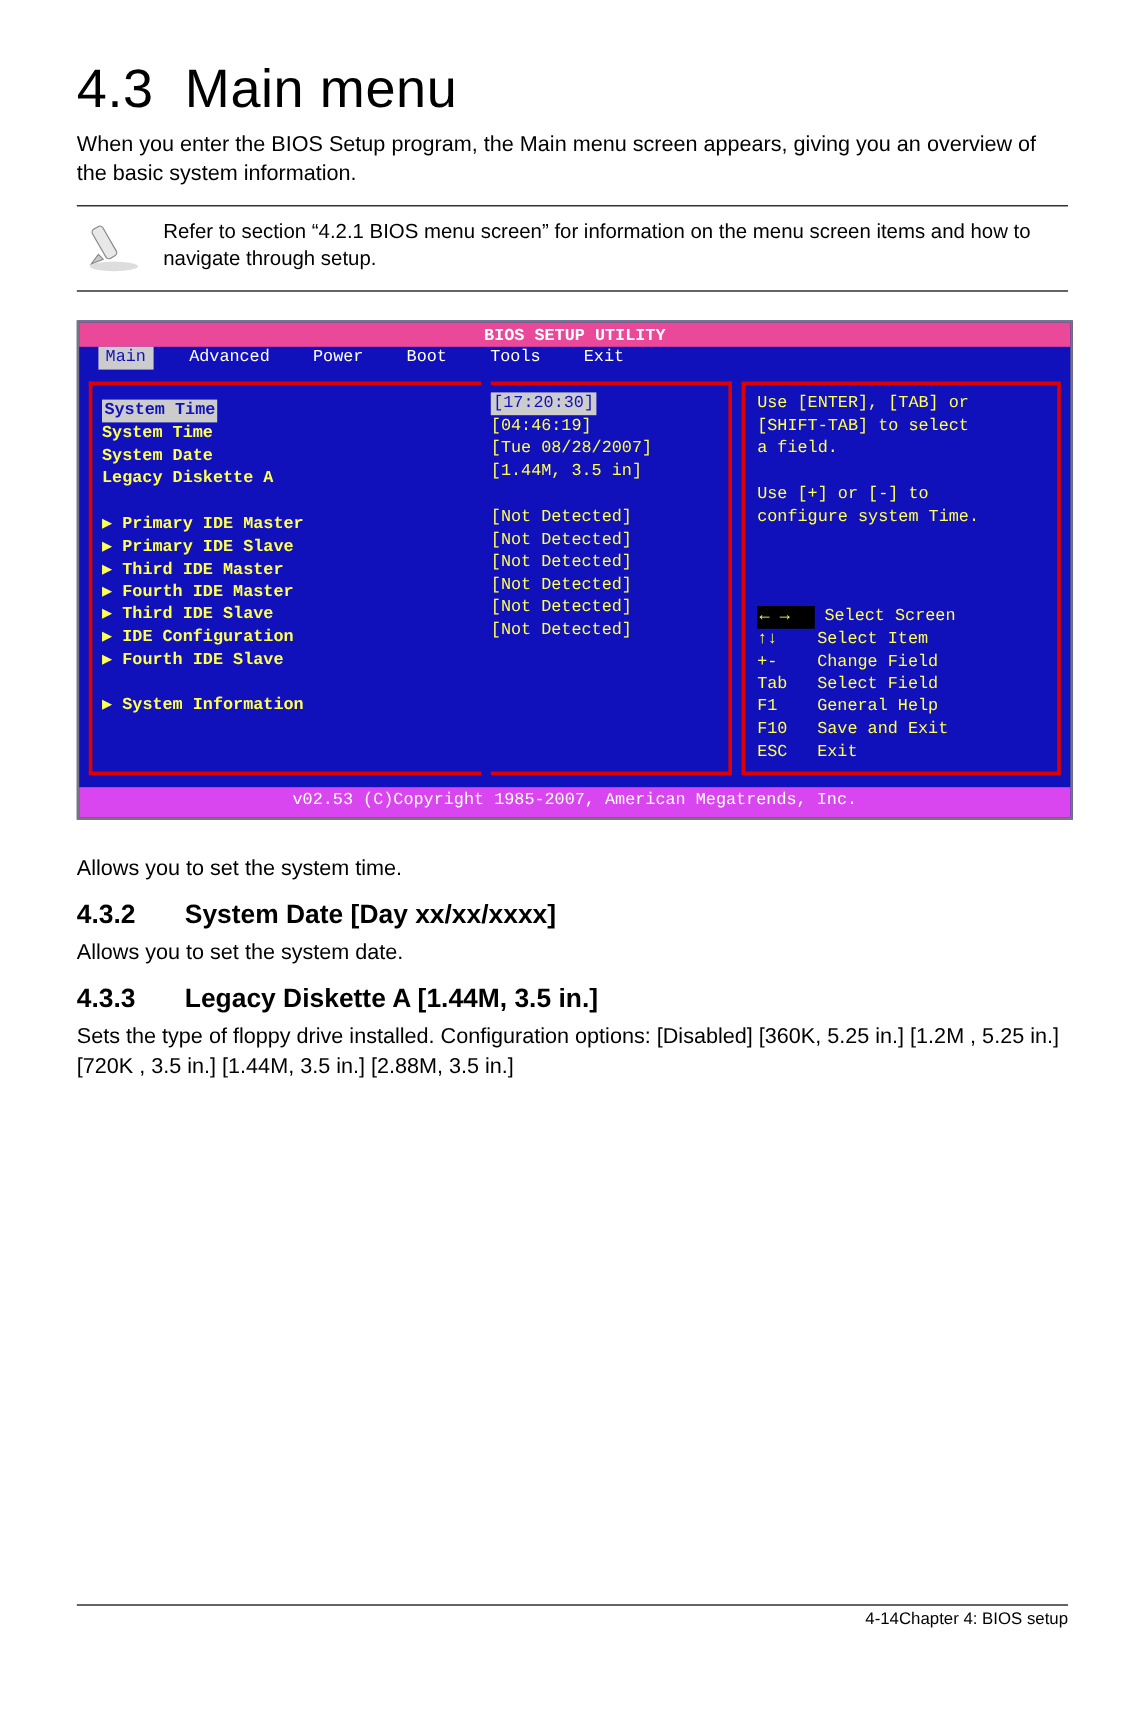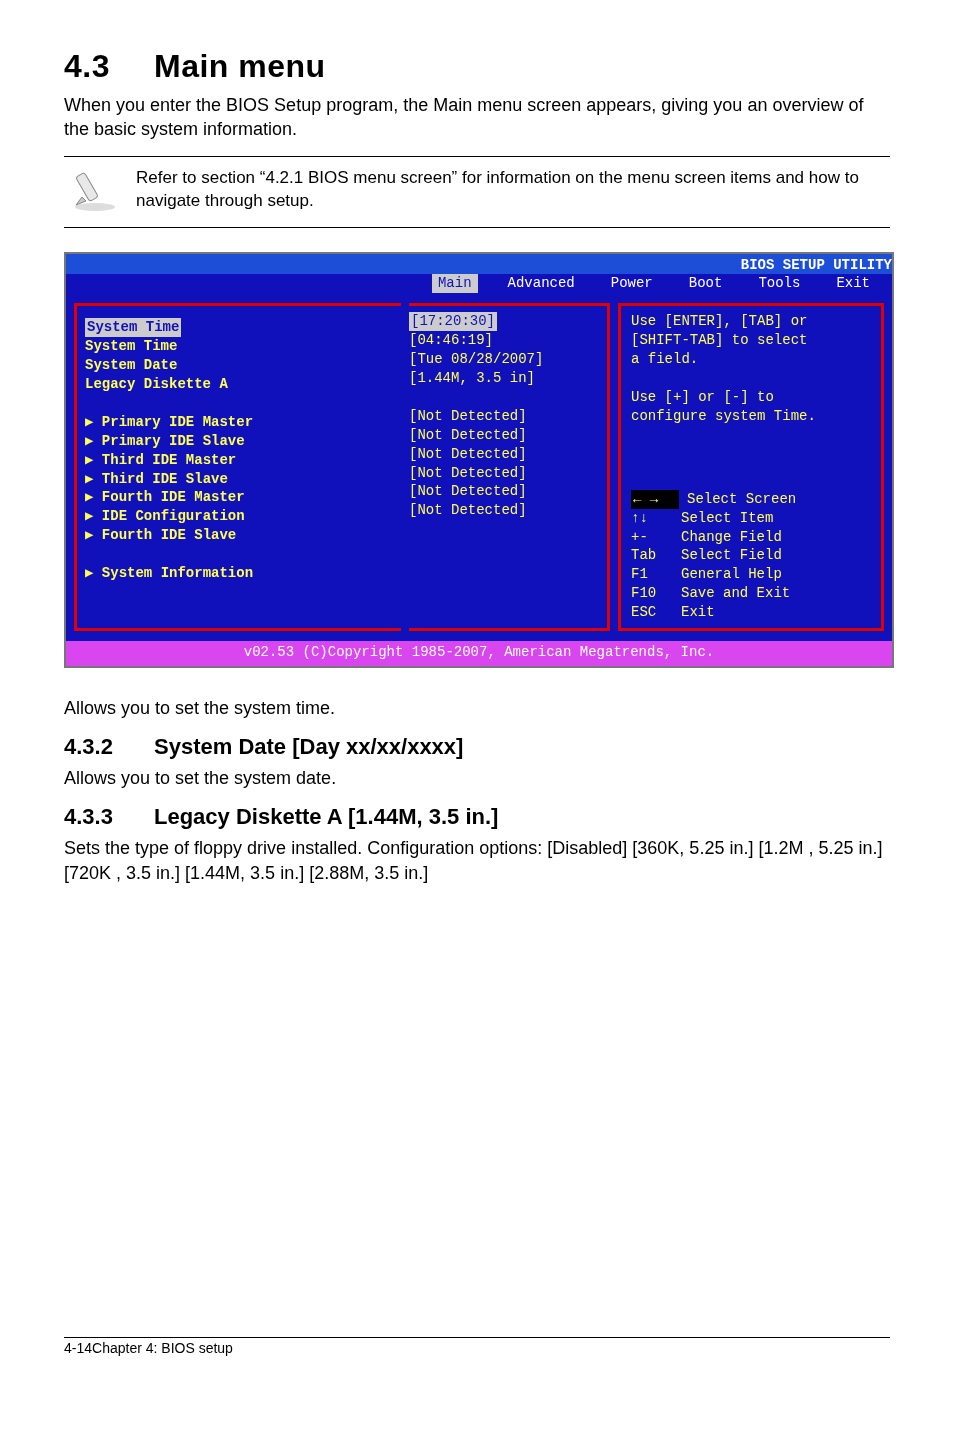--- a/index.html
+++ b/index.html
@@ -10,22 +10,22 @@
     color: #000;
     width: 954px;
   }
   .page {
     padding: 48px 64px 48px 64px;
     box-sizing: border-box;
     min-height: 1380px;
     position: relative;
   }
   .h-main {
-    font-size: 32px;
-    font-weight: bold;
+    font-size: 45px;
+    font-weight: normal;
     margin: 0 0 8px 0;
     letter-spacing: 0.5px;
   }
   .h-main .num { display:inline-block; width: 90px; }
   .body-text {
     font-size: 18px;
     line-height: 1.35;
     margin: 0 0 14px 0;
   }
   .note-wrap {
@@ -50,32 +50,31 @@
     margin: 0 auto 28px auto;
     background: #1111bb;
     font-family: "Courier New", monospace;
     font-size: 14px;
     color: #ffff55;
     line-height: 1.35;
     border: 2px solid #777;
     box-sizing: border-box;
   }
   .bios-title {
-    background: #1d4ed8;
+    background: #ec4899;
     color: #ffffff;
-    text-align: right;
+    text-align: center;
     font-weight: bold;
     padding: 2px 0 0 0;
   }
   .bios-menu {
     display: flex;
     gap: 24px;
     padding: 0 16px 4px 16px;
     color: #ffffff;
-    justify-content: flex-end;
   }
   .bios-menu .tab {
     padding: 0 6px;
   }
   .bios-menu .tab.active {
     background: #cccccc;
     color: #1111bb;
   }
   .bios-body {
     display: flex;
@@ -142,21 +141,21 @@
   .h-sub .snum { display:inline-block; width: 90px; }
 
   .page-footer {
     position: absolute;
     bottom: 24px;
     left: 64px;
     right: 64px;
     border-top: 1px solid #000;
     font-size: 14px;
     display: flex;
-    justify-content: flex-start;
+    justify-content: flex-end;
     padding-top: 2px;
   }
 </style>
 </head>
 <body>
 
 <div class="page">
 
   <h1 class="h-main">
     <span class="num">4.3</span><span>Main menu</span>
@@ -189,22 +188,22 @@
     <div class="bios-body">
       <div class="bios-left">
         <div class="bios-row"><span class="sel-row">System Time</span></div>
         <div class="bios-row">System Time</div>
         <div class="bios-row">System Date</div>
         <div class="bios-row">Legacy Diskette A</div>
         <div class="bios-row">&nbsp;</div>
         <div class="bios-row"><span class="arrow">▶ </span><span>Primary IDE Master</span></div>
         <div class="bios-row"><span class="arrow">▶ </span><span>Primary IDE Slave</span></div>
         <div class="bios-row"><span class="arrow">▶ </span><span>Third IDE Master</span></div>
+        <div class="bios-row"><span class="arrow">▶ </span><span>Fourth IDE Master</span></div>
         <div class="bios-row"><span class="arrow">▶ </span><span>Third IDE Slave</span></div>
-        <div class="bios-row"><span class="arrow">▶ </span><span>Fourth IDE Master</span></div>
         <div class="bios-row"><span class="arrow">▶ </span><span>IDE Configuration</span></div>
         <div class="bios-row"><span class="arrow">▶ </span><span>Fourth IDE Slave</span></div>
         <div class="bios-row">&nbsp;</div>
         <div class="bios-row"><span class="arrow">▶ </span><span>System Information</span></div>
       </div>
 
       <div class="bios-mid">
         <div class="bios-row"><span class="sel-row">[17:20:30]</span></div>
         <div class="bios-row">[04:46:19]</div>
         <div class="bios-row">[Tue 08/28/2007]</div>

